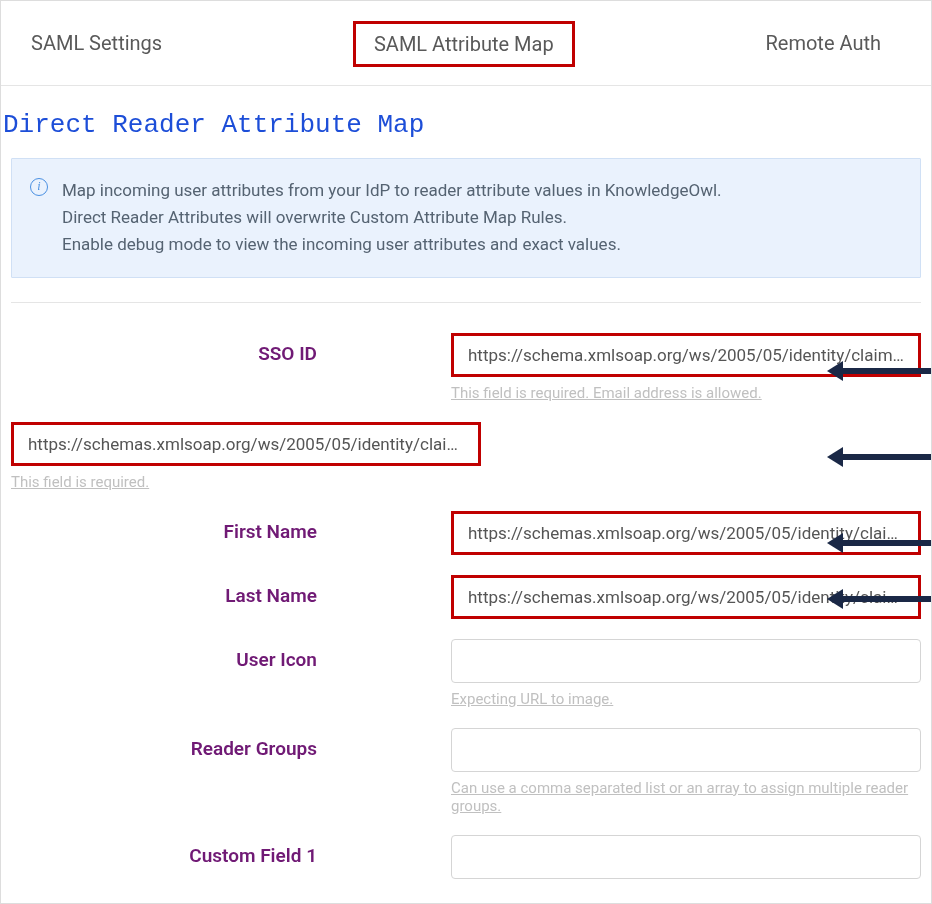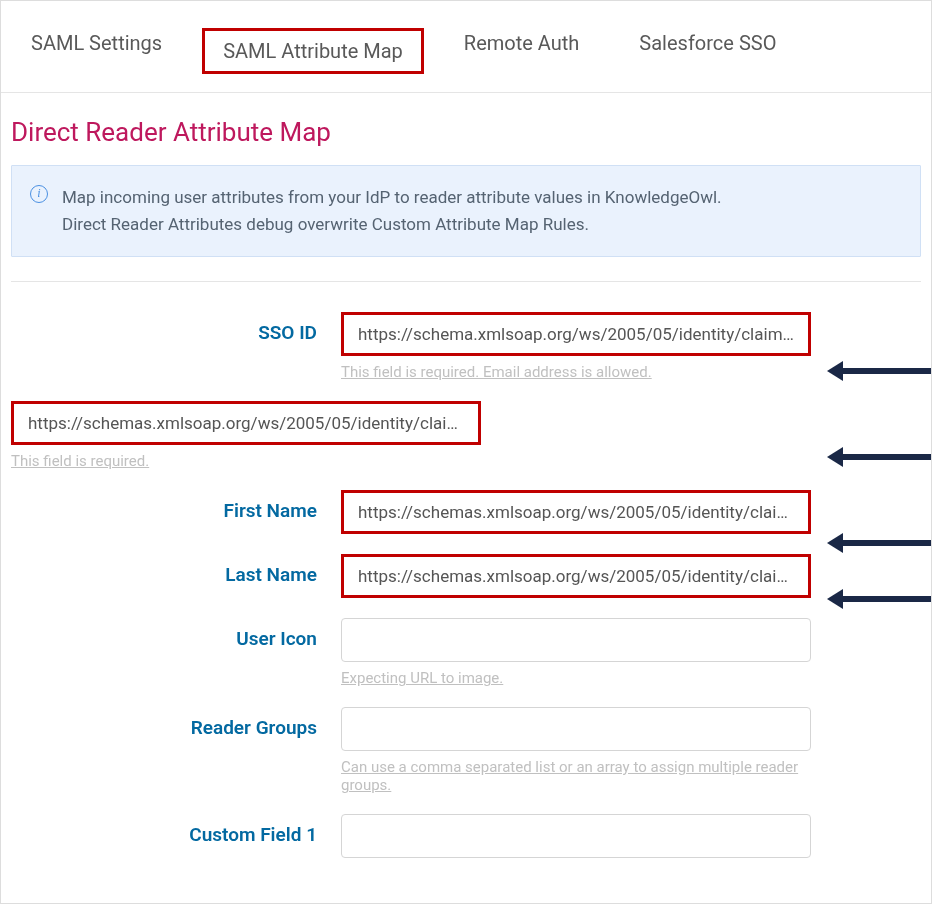--- a/index.html
+++ b/index.html
@@ -1,18 +1,19 @@
 <!DOCTYPE html>
 <html><head>
   <meta charset="utf-8">
   <style>
     * {
       box-sizing: border-box;
       margin: 0;
       padding: 0;
+      justify-content: space-between;
     }
     body {
       font-family: -apple-system, BlinkMacSystemFont, "Segoe UI", Roboto, Helvetica, Arial, sans-serif;
       background: #fff;
       width: 932px;
       height: 904px;
       border: 1px solid #ddd;
       position: relative;
       overflow: hidden;
     }
@@ -24,27 +25,27 @@
     .tab {
       font-size: 20px;
       color: #595959;
       padding: 8px 18px;
       margin-right: 20px;
       cursor: pointer;
       border: 2px solid transparent;
     }
     .tab.highlighted {
       border: 3px solid #c00000;
-      margin-top: 7px;
     }
     .page-title {
       font-size: 26px;
-      color: #be185d;
+      color: #1d4ed8;
       font-weight: 400;
-      padding: 24px 10px 18px 10px;
+      padding: 24px 10px 18px 2px;
+      font-family: Liberation Mono, monospace;
     }
     .info-box {
       background: #eaf2fd;
       border: 1px solid #d0e0f5;
       border-radius: 1px;
       margin: 0 10px 0 10px;
       padding: 18px 20px 18px 50px;
       position: relative;
       color: #556372;
       font-size: 17px;
@@ -81,21 +82,21 @@
       padding: 0 10px;
       margin-bottom: 20px;
       position: relative;
     }
     .form-label {
       width: 330px;
       text-align: right;
       padding-right: 24px;
       padding-top: 9px;
       font-size: 19px;
-      color: #0369a1;
+      color: #701a75;
       font-weight: 600;
     }
     .form-input-wrap {
       flex: 1;
       max-width: 470px;
     }
     .form-input {
       width: 100%;
       height: 44px;
       border: 1px solid #d5d5d5;
@@ -138,29 +139,29 @@
     .arrow-3 { left: 840px; top: 539px; }
     .arrow-4 { left: 840px; top: 595px; }
   </style>
 </head>
 <body>
 
 <div class="tabs">
   <div class="tab">SAML Settings</div>
   <div class="tab highlighted">SAML Attribute Map</div>
   <div class="tab">Remote Auth</div>
-  <div class="tab">Salesforce SSO</div>
 </div>
 
 <h1 class="page-title">Direct Reader Attribute Map</h1>
 
 <div class="info-box">
   <span class="info-icon"></span>
   <div>Map incoming user attributes from your IdP to reader attribute values in KnowledgeOwl.</div>
-  <div>Direct Reader Attributes debug overwrite Custom Attribute Map Rules.</div>
+  <div>Direct Reader Attributes will overwrite Custom Attribute Map Rules.</div>
+  <div>Enable debug mode to view the incoming user attributes and exact values.</div>
 </div>
 
 <div class="divider"></div>
 
 <div class="form-row">
   <div class="form-label">SSO ID</div>
   <div class="form-input-wrap">
     <input type="text" class="form-input highlighted" value="https://schema.xmlsoap.org/ws/2005/05/identity/claims/sso" style="">
     <div class="form-help">This field is required. Email address is allowed.</div>
   </div>

